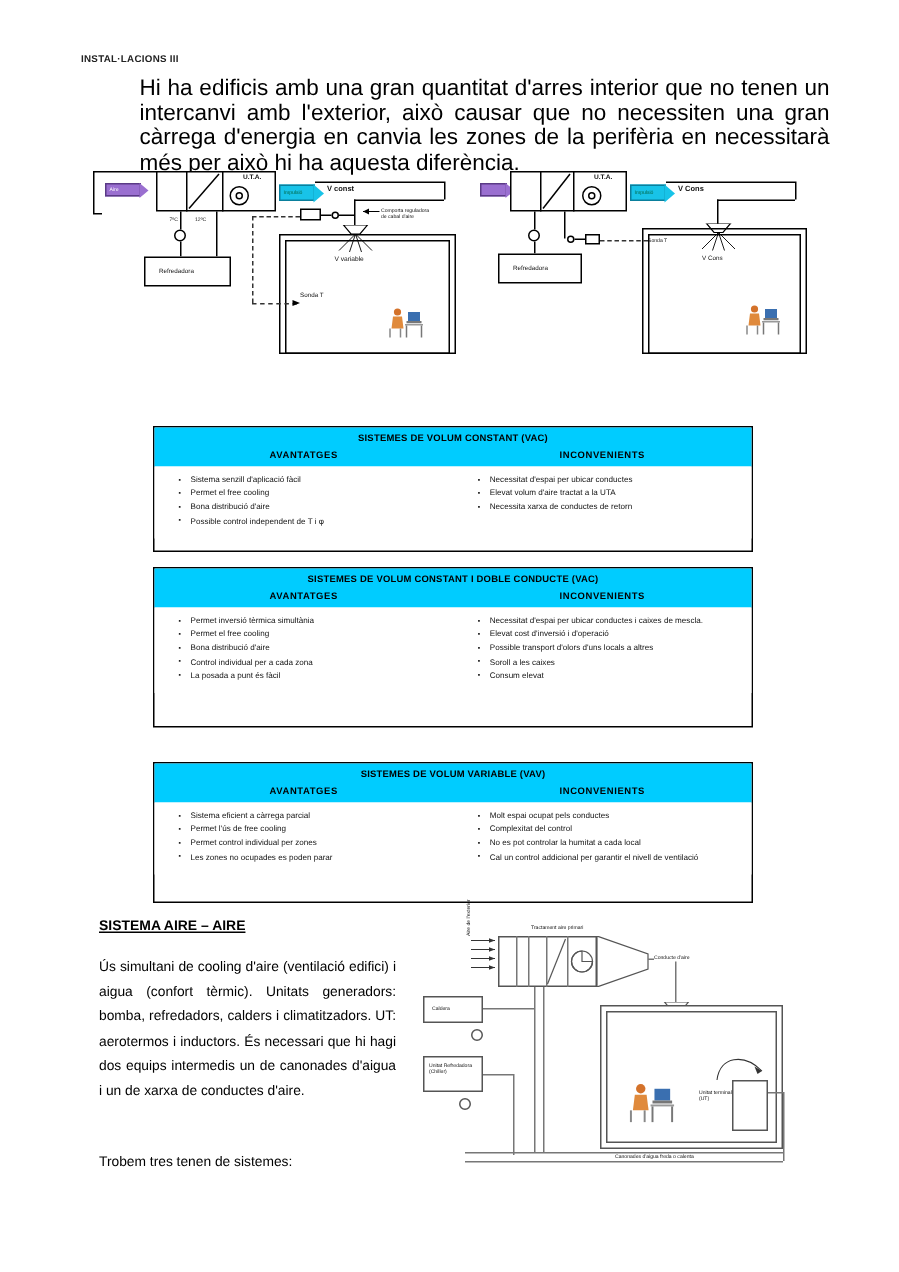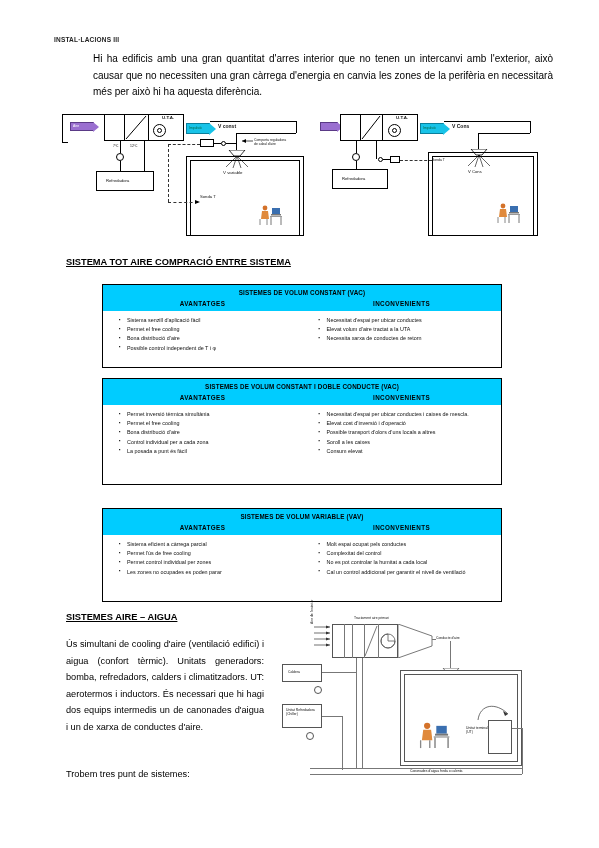--- a/index.html
+++ b/index.html
@@ -33,21 +33,21 @@
     letter-spacing: 0.2px;
     color: #222;
   }
 
   
   .intro {
     position: absolute;
     left: 93px;
     top: 51px;
     width: 460px;
-    font-size: 10px;
+    font-size: 15px;
     line-height: 16.5px;
     text-align: justify;
     color: #000;
   }
 
   
   .diagram-band {
     position: absolute;
     left: 58px;
     top: 108px;
@@ -410,21 +410,20 @@
         <rect x="13" y="10" width="10" height="1.5" fill="#777"></rect>
         <path d="M12 12 L24 12 L24 13 L12 13 Z" fill="#999"></path>
         <path d="M13 13 L13 21" stroke="#777" stroke-width="1"></path>
         <path d="M23 13 L23 21" stroke="#777" stroke-width="1"></path>
         <path d="M2 15 L2 21" stroke="#888" stroke-width="1"></path>
         <path d="M9 15 L9 21" stroke="#888" stroke-width="1"></path>
       </svg>
     </div>
   </div>
 
-  <div class="section-heading" style="left:66px; top:257px;">SISTEMA TOT AIRE COMPRACIÓ ENTRE SISTEMA</div>
 
   <div class="cmp-table" style="left:102px; top:284px; width:400px; height:84px;">
     <div class="cmp-head">
       <div class="cmp-title">SISTEMES DE VOLUM CONSTANT (VAC)</div>
     </div>
     <div class="cmp-subhead">
       <div>AVANTATGES</div>
       <div>INCONVENIENTS</div>
     </div>
     <div class="cmp-body">
@@ -497,24 +496,24 @@
         <ul>
           <li>Molt espai ocupat pels conductes</li>
           <li>Complexitat del control</li>
           <li>No es pot controlar la humitat a cada local</li>
           <li>Cal un control addicional per garantir el nivell de ventilació</li>
         </ul>
       </div>
     </div>
   </div>
 
-  <div class="section-heading" style="left:66px; top:612px;">SISTEMES AIRE – AIGUA</div>
+  <div class="section-heading" style="left:66px; top:612px;">SISTEMA AIRE – AIRE</div>
 
   <div class="aa-text">Ús simultani de cooling d'aire (ventilació edifici) i aigua (confort tèrmic). Unitats generadors: bomba, refredadors, calders i climatitzadors. UT: aerotermos i inductors. És necessari que hi hagi dos equips intermedis un de canonades d'aigua i un de xarxa de conductes d'aire.</div>
-  <div class="aa-text2">Trobem tres punt de sistemes:</div>
+  <div class="aa-text2">Trobem tres tenen de sistemes:</div>
 
   <div class="bot-diagram">
 
     <div class="lbl sm" style="left:10px; top:16px; transform:rotate(-90deg); transform-origin:left top; white-space:nowrap;">Aire de l'exterior</div>
     <svg style="position:absolute; left:14px; top:16px; width:18px; height:24px;">
       <line x1="0" y1="3" x2="16" y2="3" stroke="#333" stroke-width="0.7"></line>
       <polygon points="16,3 12,1.5 12,4.5" fill="#333"></polygon>
       <line x1="0" y1="9" x2="16" y2="9" stroke="#333" stroke-width="0.7"></line>
       <polygon points="16,9 12,7.5 12,10.5" fill="#333"></polygon>
       <line x1="0" y1="15" x2="16" y2="15" stroke="#333" stroke-width="0.7"></line>

